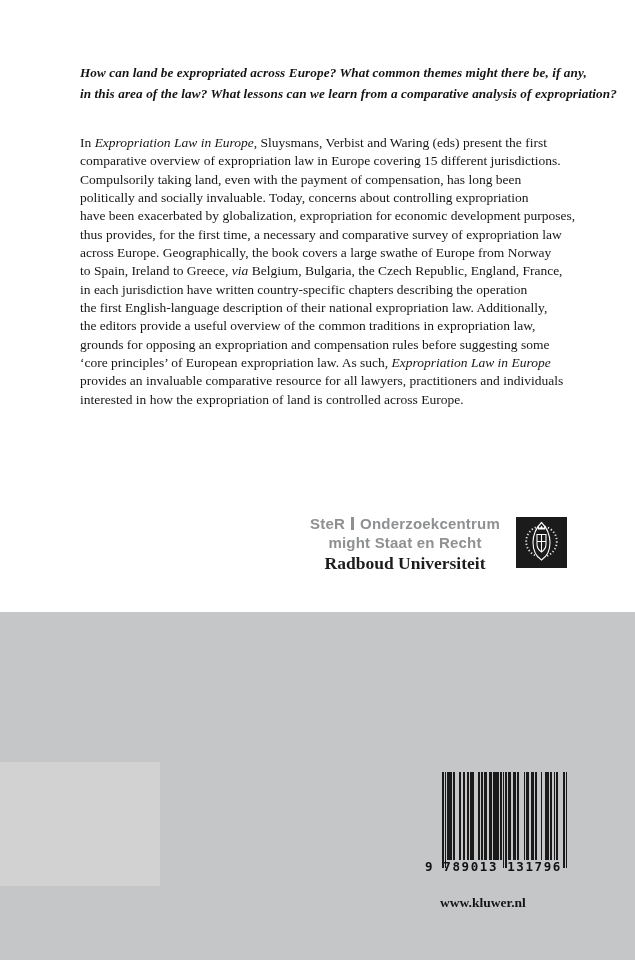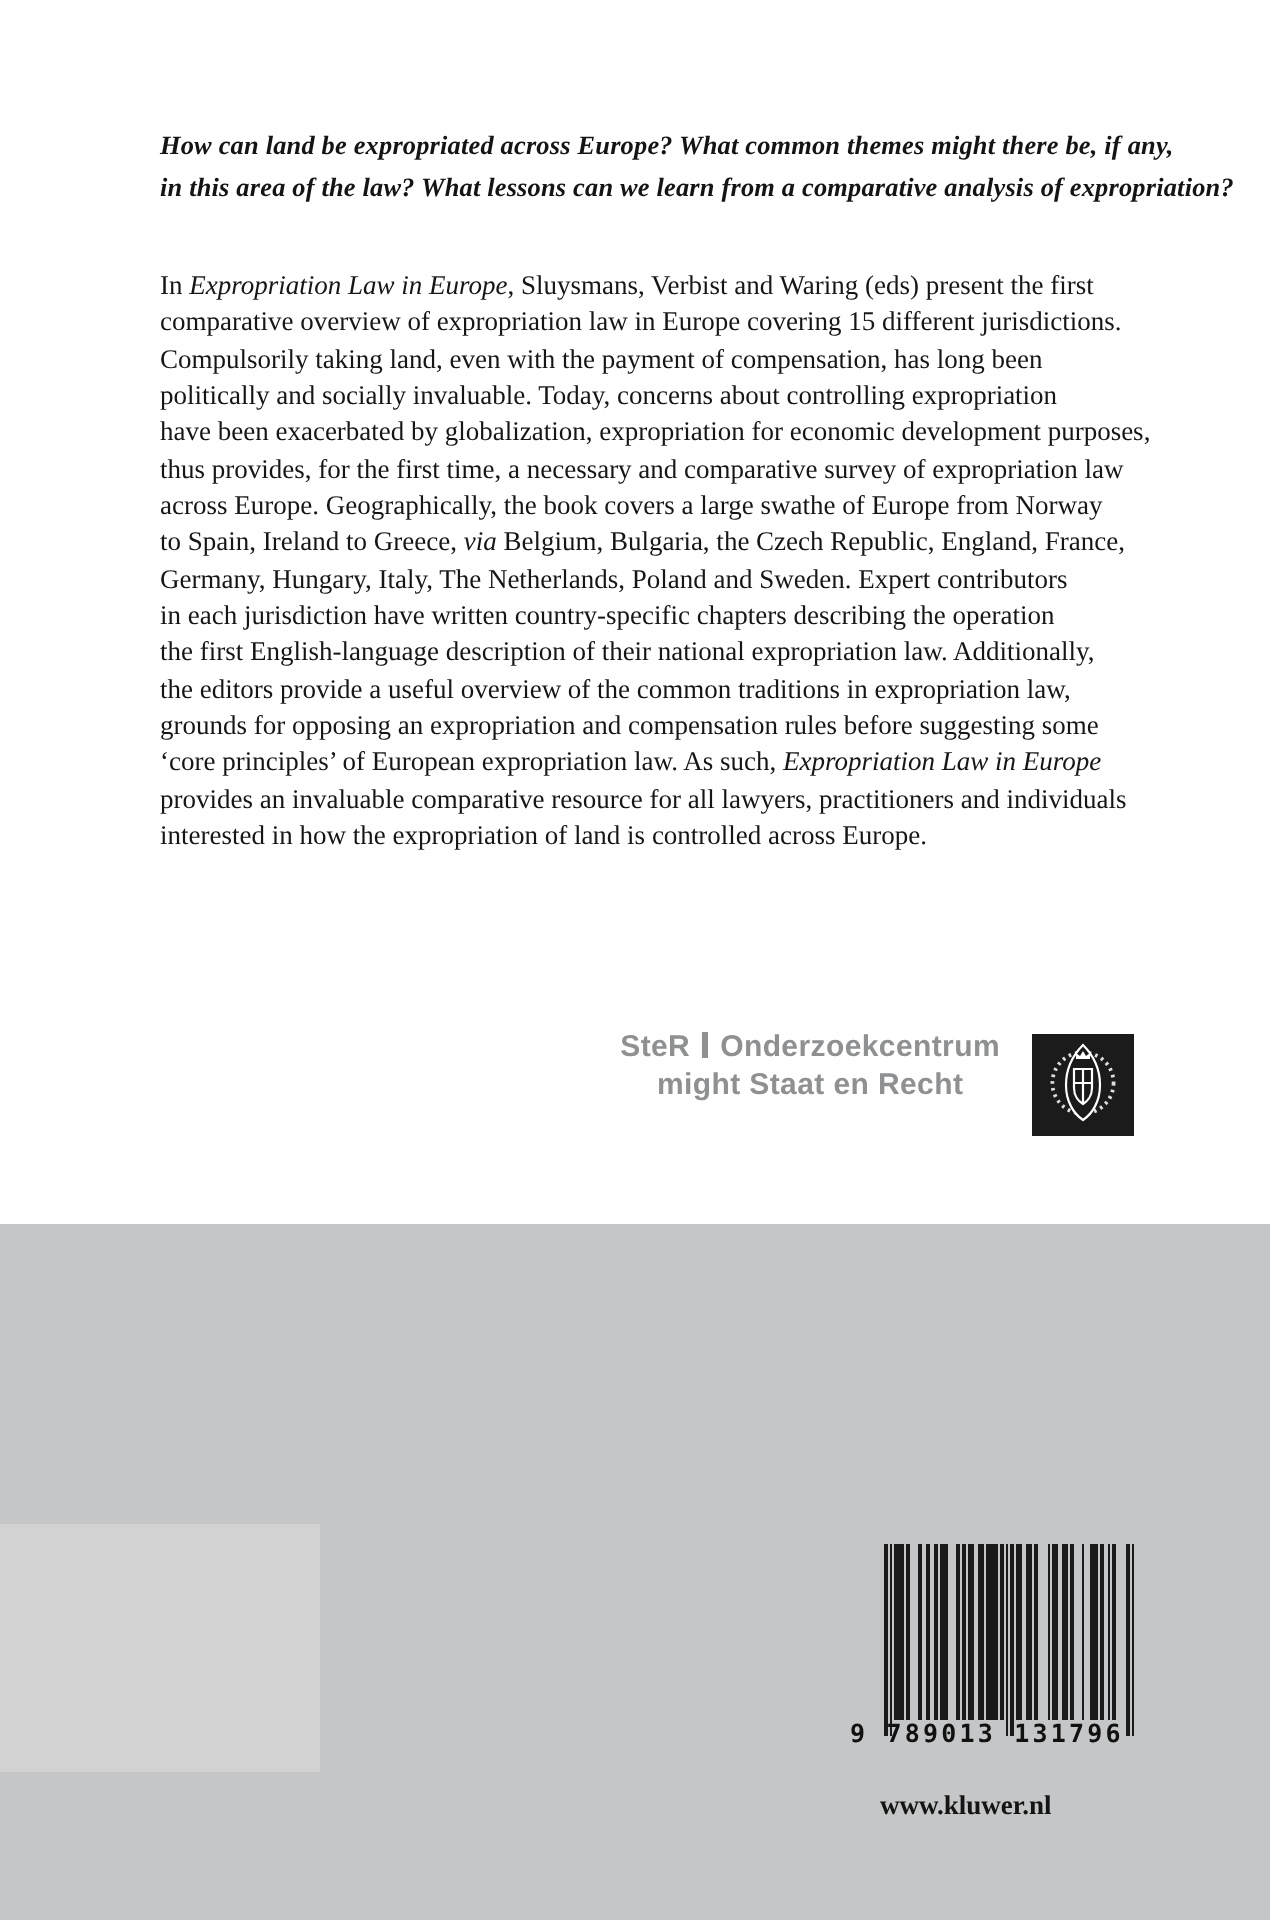--- a/index.html
+++ b/index.html
@@ -72,33 +72,33 @@
 
   <div class="desc" id="description">
       <div class="line"><span>In </span><span class="it">Expropriation Law in Europe</span><span>, Sluysmans, Verbist and Waring (eds) present the first</span></div>
       <div class="line"><span>comparative overview of expropriation law in Europe covering 15 different jurisdictions.</span></div>
       <div class="line"><span>Compulsorily taking land, even with the payment of compensation, has long been</span></div>
       <div class="line"><span>politically and socially invaluable. Today, concerns about controlling expropriation</span></div>
       <div class="line"><span>have been exacerbated by globalization, expropriation for economic development purposes,</span></div>
       <div class="line"><span>thus provides, for the first time, a necessary and comparative survey of expropriation law</span></div>
       <div class="line"><span>across Europe. Geographically, the book covers a large swathe of Europe from Norway</span></div>
       <div class="line"><span>to Spain, Ireland to Greece, </span><span class="it">via</span><span> Belgium, Bulgaria, the Czech Republic, England, France,</span></div>
-      <div class="line"><span>Germany, Hungary, Italy, The Netherlands, Poland and Sweden. Expert contributors</span></div>
       <div class="line"><span>in each jurisdiction have written country-specific chapters describing the operation</span></div>
       <div class="line"><span>the first English-language description of their national expropriation law. Additionally,</span></div>
       <div class="line"><span>the editors provide a useful overview of the common traditions in expropriation law,</span></div>
       <div class="line"><span>grounds for opposing an expropriation and compensation rules before suggesting some</span></div>
       <div class="line"><span>‘core principles’ of European expropriation law. As such, </span><span class="it">Expropriation Law in Europe</span></div>
       <div class="line"><span>provides an invaluable comparative resource for all lawyers, practitioners and individuals</span></div>
       <div class="line"><span>interested in how the expropriation of land is controlled across Europe.</span></div>
     </div>
 
   <div class="pub">
     <div class="ster"><span>SteR</span><span class="sterbar"></span><span>Onderzoekcentrum</span></div>
     <div class="ster">might Staat en Recht</div>
+    <div class="uni">Radboud Universiteit</div>
   </div>
 
   <div class="seal">
     <svg width="51" height="51" viewBox="0 0 51 51" xmlns="http://www.w3.org/2000/svg">
       <rect width="51" height="51" fill="#1b1b1b"></rect>
       <circle cx="25.5" cy="24.5" r="15.3" fill="none" stroke="#ffffff" stroke-width="1.9" stroke-dasharray="1.3 2.1" opacity="0.85"></circle>
       <path d="M25.5 5.5 C31 11 34 18 34 25.5 C34 34 30 40 25.5 43 C21 40 17 34 17 25.5 C17 18 20 11 25.5 5.5 Z" fill="#1b1b1b" stroke="#ffffff" stroke-width="1.1"></path>
       <path d="M22 12.5 L22 9.5 L24 11 L25.5 8.5 L27 11 L29 9.5 L29 12.5 Z" fill="#ffffff"></path>
       <path d="M21 17.5 H30 V27 C30 31 27.5 33.8 25.5 35 C23.5 33.8 21 31 21 27 Z" fill="none" stroke="#ffffff" stroke-width="1.1"></path>
       <path d="M25.5 17.5 V35 M21 24.5 H30" stroke="#ffffff" stroke-width="1.1"></path>

